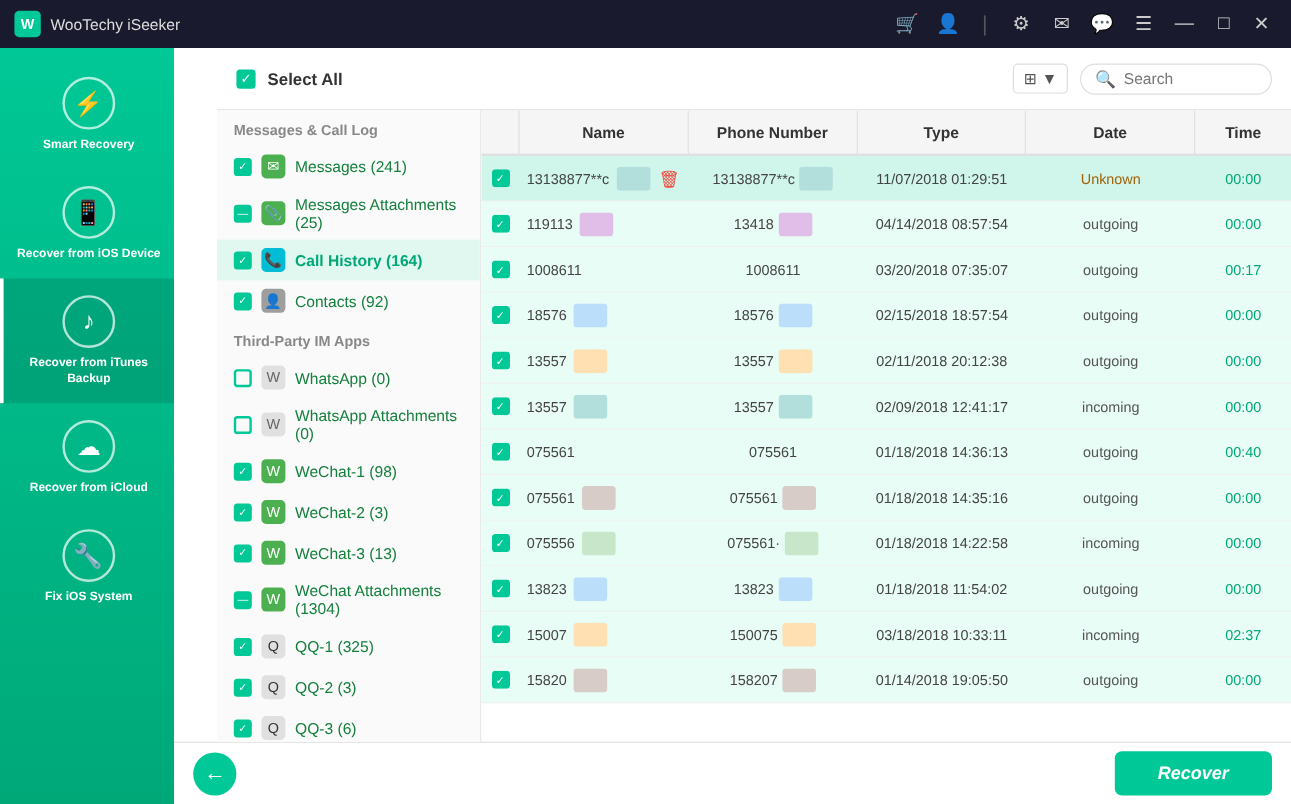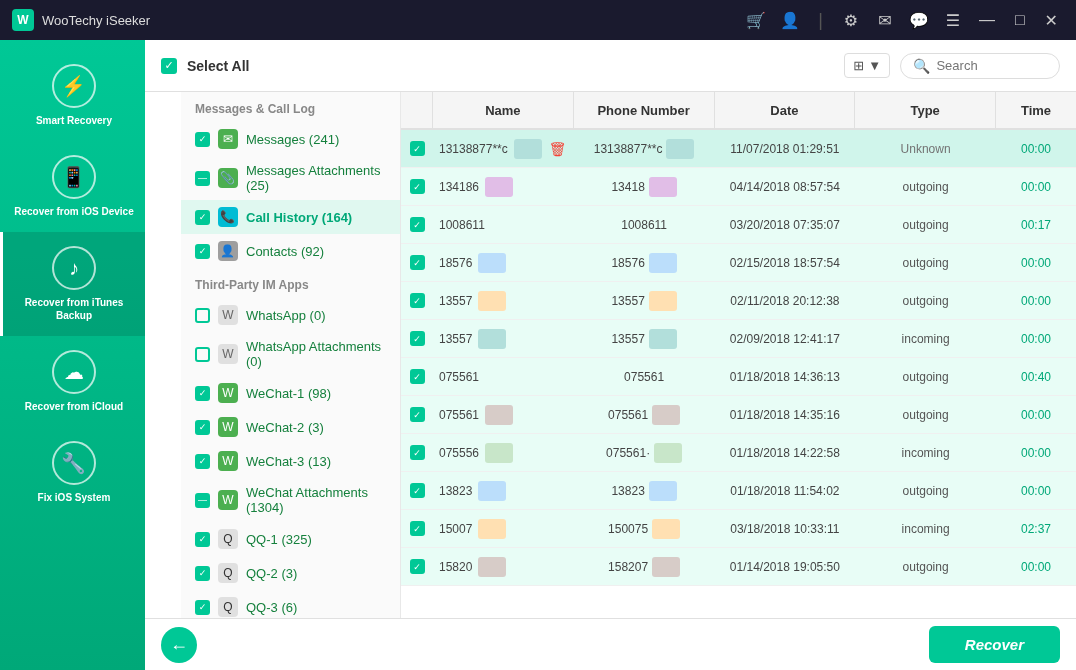--- a/index.html
+++ b/index.html
@@ -68,20 +68,21 @@
     .content-area { flex: 1; display: flex; flex-direction: column; background: white; }
 
     
     .top-bar {
       height: 52px;
       border-bottom: 1px solid #e0e0e0;
       display: flex;
       align-items: center;
       padding: 0 16px;
       background: white;
+      margin-left: 36px;
     }
     .select-all-check {
       width: 16px; height: 16px;
       background: #00c896;
       border-radius: 3px;
       display: flex; align-items: center; justify-content: center;
       margin-right: 10px;
       cursor: pointer;
       flex-shrink: 0;
     }
@@ -225,21 +226,21 @@
     .avatar-block.green { background: #c8e6c9; }
     .avatar-block.purple { background: #e1bee7; }
     .delete-icon {
       width: 20px; height: 20px;
       display: flex; align-items: center; justify-content: center;
       color: #f44336; font-size: 14px; cursor: pointer;
     }
     .time-val { color: #00a878; font-weight: 500; }
     .type-outgoing { color: #555; }
     .type-incoming { color: #555; }
-    .type-unknown { color: #737373; }
+    .type-unknown { color: #a16207; }
 
     
     .bottom-bar {
       height: 52px;
       border-top: 1px solid #e0e0e0;
       display: flex;
       align-items: center;
       justify-content: space-between;
       padding: 0 16px;
       background: white;
@@ -406,22 +407,22 @@
           <span class="cat-label">QQ-3 (6)</span>
         </div>
 
       </div>
 
       <div class="right-panel">
         <div class="table-header">
           <div class="th"></div>
           <div class="th">Name</div>
           <div class="th">Phone Number</div>
+          <div class="th">Type</div>
           <div class="th">Date</div>
-          <div class="th">Type</div>
           <div class="th">Time</div>
         </div>
         <div class="table-body" id="table-body">
         <div class="table-row highlighted">
     <div class="td">
       <div class="row-checkbox checked"></div>
     </div>
     <div class="td name">
       <span>13138877**c</span>
       <span class="avatar-block teal"></span>
@@ -433,21 +434,21 @@
     </div>
     <div class="td">11/07/2018 01:29:51</div>
     <div class="td type-unknown">Unknown</div>
     <div class="td time-val">00:00</div>
   </div>
             <div class="table-row selected">
     <div class="td">
       <div class="row-checkbox checked"></div>
     </div>
     <div class="td name">
-      <span>134186</span>
+      <span>119113</span>
       <span class="avatar-block purple"></span>
 
     </div>
     <div class="td">
       13418
       <span class="avatar-block purple" style="margin-left:4px;"></span>
     </div>
     <div class="td">04/14/2018 08:57:54</div>
     <div class="td type-outgoing">outgoing</div>
     <div class="td time-val">00:00</div>

